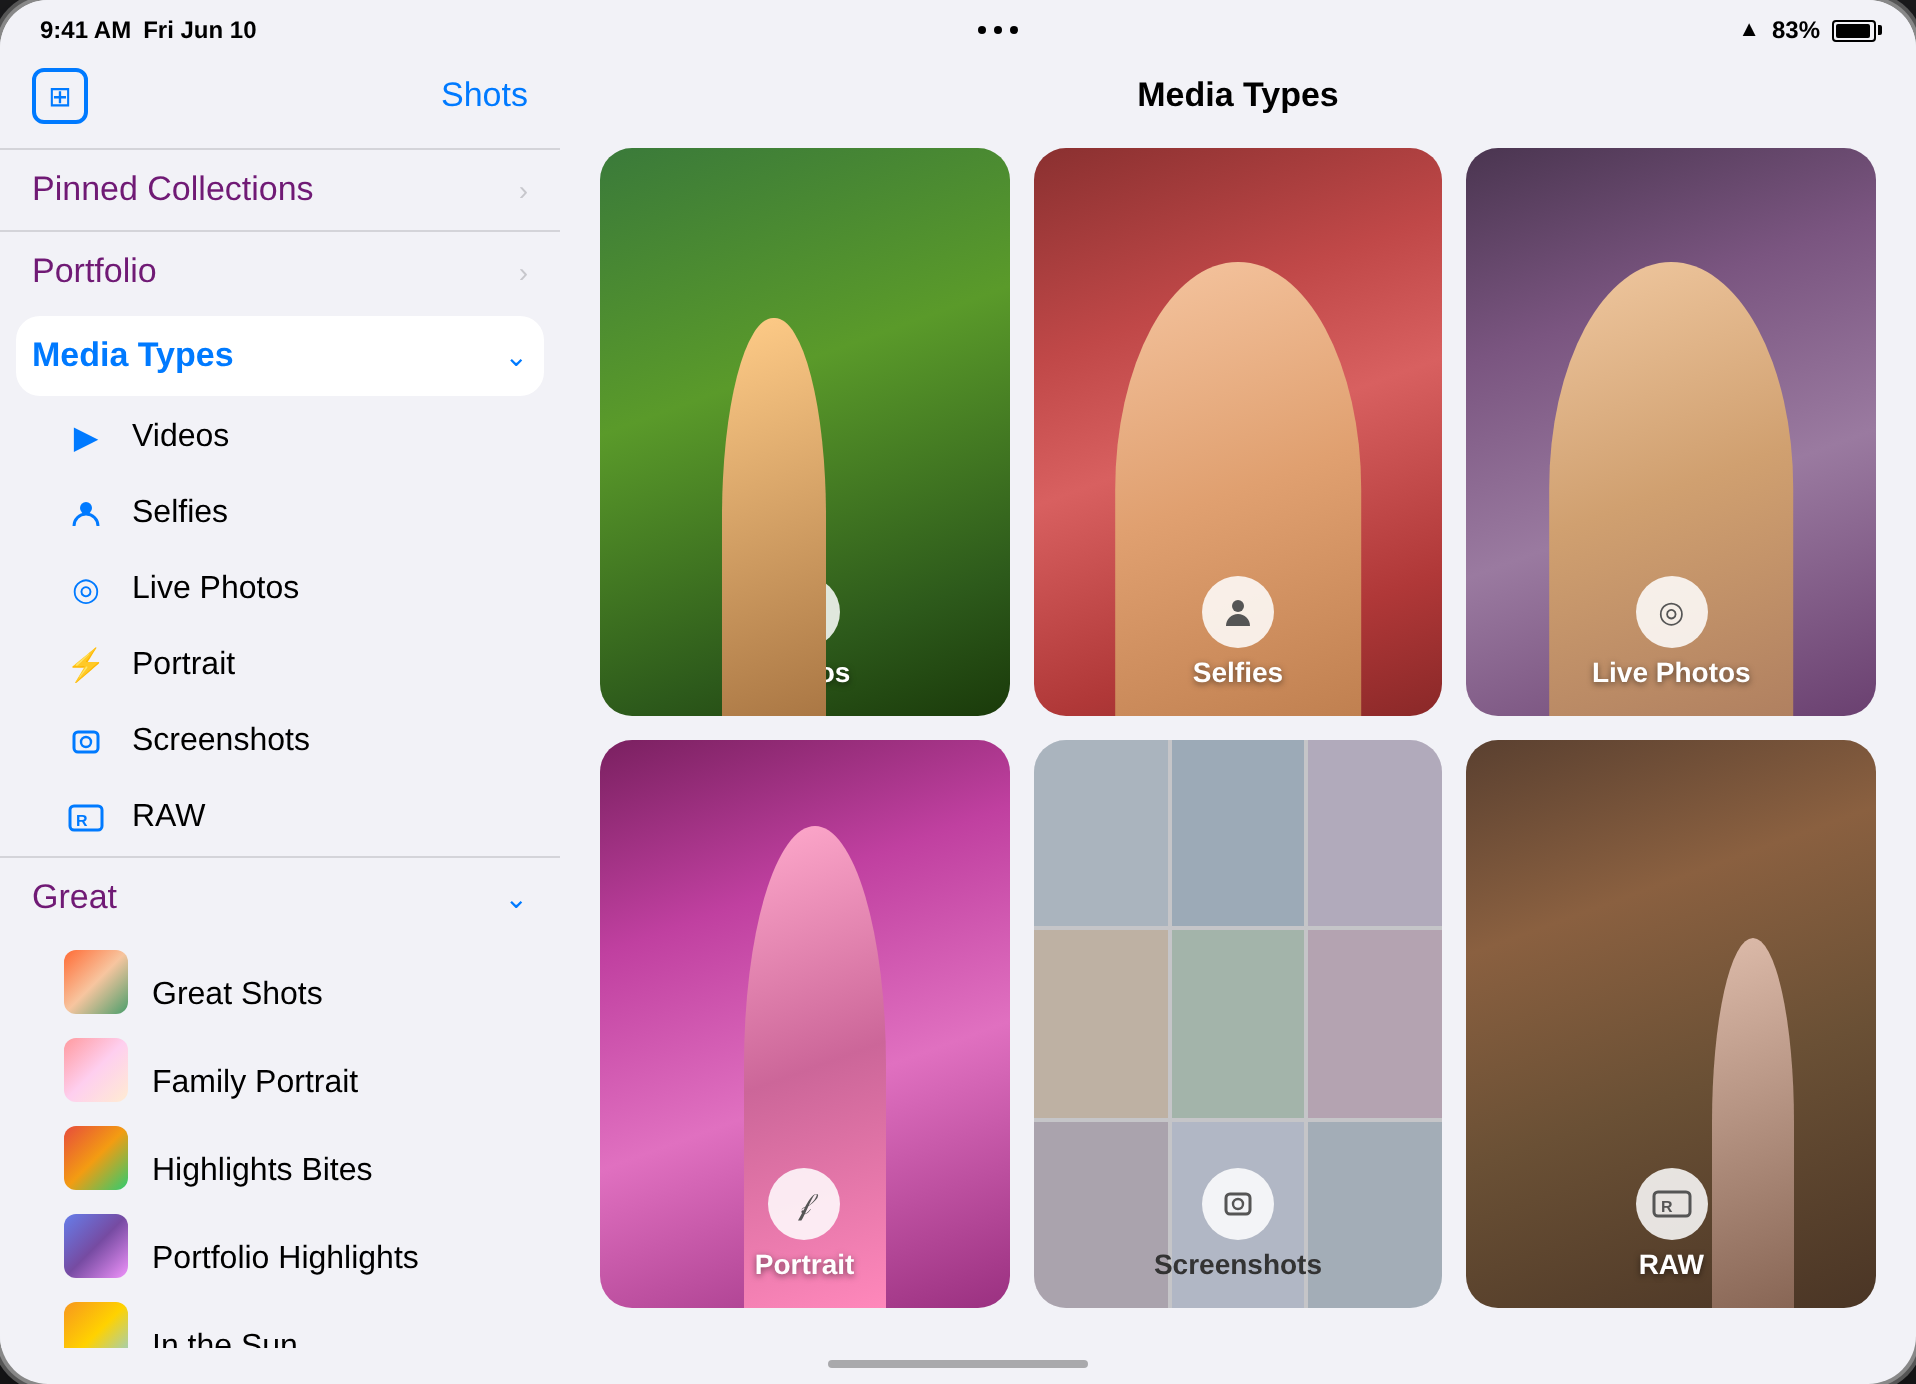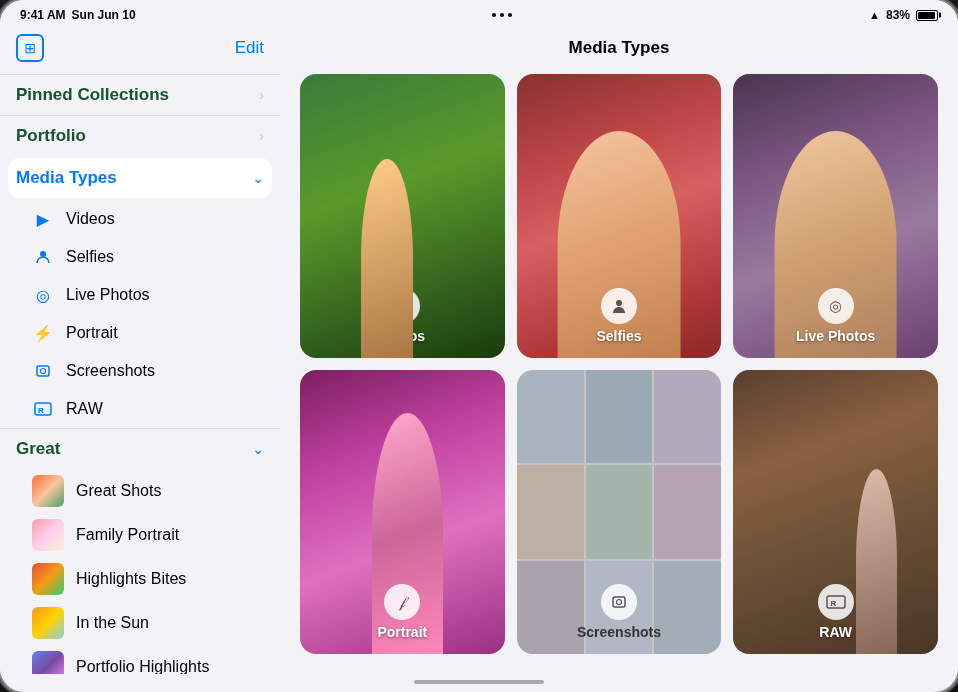--- a/index.html
+++ b/index.html
@@ -102,22 +102,22 @@
       justify-content: space-between;
       align-items: center;
       padding: 10px 16px;
       border-top: 0.5px solid rgba(0,0,0,0.12);
     }
 
     .sidebar-section-row:first-of-type { border-top: 0.5px solid rgba(0,0,0,0.12); }
 
     .sidebar-section-label {
       font-size: 17px;
-      font-weight: 700;
-      color: #14532d;
+      font-weight: 400;
+      color: #701a75;
     }
 
     .sidebar-section-row.active {
       background: #fff;
       border-radius: 12px;
       margin: 2px 8px;
       padding: 10px 8px;
       border-top: none;
     }
 
@@ -159,21 +159,21 @@
     .albums-header {
       display: flex;
       justify-content: space-between;
       align-items: center;
       padding: 10px 16px;
       border-top: 0.5px solid rgba(0,0,0,0.12);
     }
 
     .album-item {
       display: flex;
-      align-items: center;
+      align-items: flex-end;
       gap: 12px;
       padding: 6px 16px 6px 32px;
     }
 
     .album-thumb {
       width: 32px; height: 32px;
       border-radius: 6px;
       overflow: hidden;
       flex-shrink: 0;
     }
@@ -354,21 +354,21 @@
     }
   </style>
 </head>
 <body>
 
 <div class="ipad-frame">
 
   <div class="status-bar">
     <div class="status-left">
       <span>9:41 AM</span>
-      <span>Sun Jun 10</span>
+      <span>Fri Jun 10</span>
     </div>
     <div class="status-center">
       <span class="dot"></span>
       <span class="dot"></span>
       <span class="dot"></span>
     </div>
     <div class="status-right">
       <span class="wifi-icon">▲</span>
       <span>83%</span>
       <div class="battery">
@@ -378,21 +378,21 @@
   </div>
 
   <div class="app-content">
 
     <div class="sidebar">
 
       <div class="sidebar-header">
         <div class="sidebar-icon">
           <span>⊞</span>
         </div>
-        <button class="edit-btn">Edit</button>
+        <button class="edit-btn">Shots</button>
       </div>
 
       <div class="sidebar-section-row">
         <span class="sidebar-section-label">Pinned Collections</span>
         <span class="chevron-right">›</span>
       </div>
 
       <div class="sidebar-section-row">
         <span class="sidebar-section-label">Portfolio</span>
         <span class="chevron-right">›</span>
@@ -454,26 +454,26 @@
       </div>
       <div class="album-item">
         <div class="album-thumb thumb-family"></div>
         <span class="sidebar-item-label">Family Portrait</span>
       </div>
       <div class="album-item">
         <div class="album-thumb thumb-delicious"></div>
         <span class="sidebar-item-label">Highlights Bites</span>
       </div>
       <div class="album-item">
+        <div class="album-thumb thumb-portfolio"></div>
+        <span class="sidebar-item-label">Portfolio Highlights</span>
+      </div>
+      <div class="album-item">
         <div class="album-thumb thumb-in-sun"></div>
         <span class="sidebar-item-label">In the Sun</span>
-      </div>
-      <div class="album-item">
-        <div class="album-thumb thumb-portfolio"></div>
-        <span class="sidebar-item-label">Portfolio Highlights</span>
       </div>
 
     </div>
 
     <div class="main-area">
       <div class="main-title">Media Types</div>
 
       <div class="grid-container">
 
         <div class="grid-cell">

